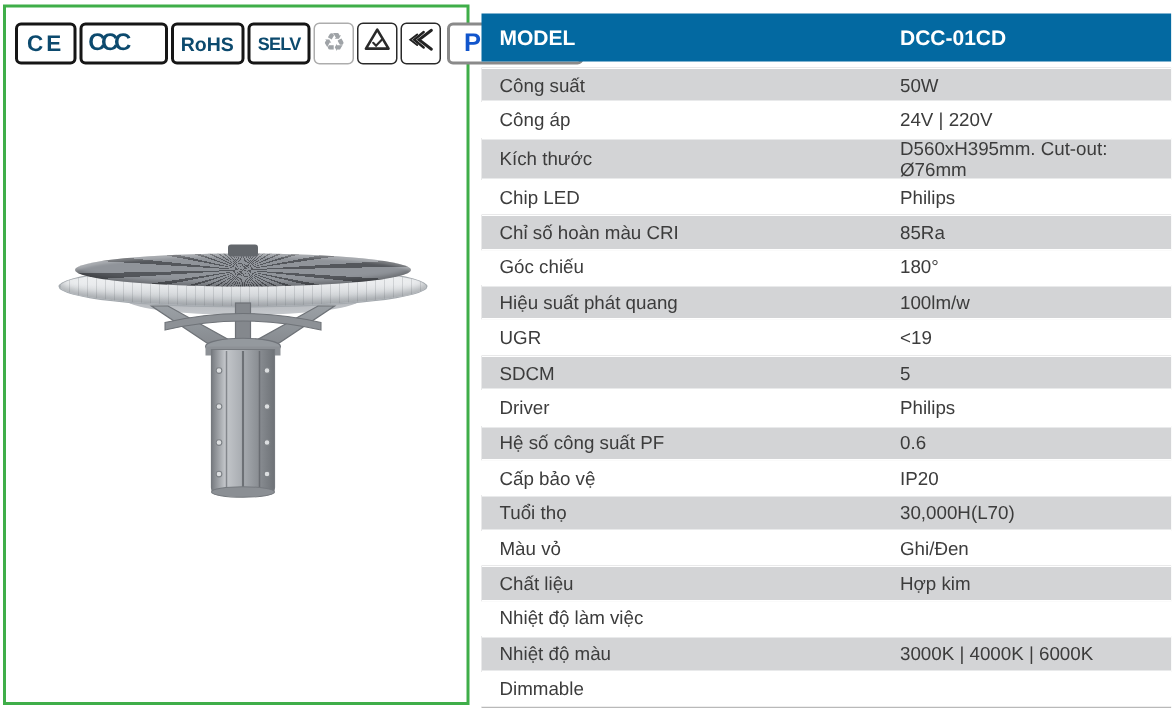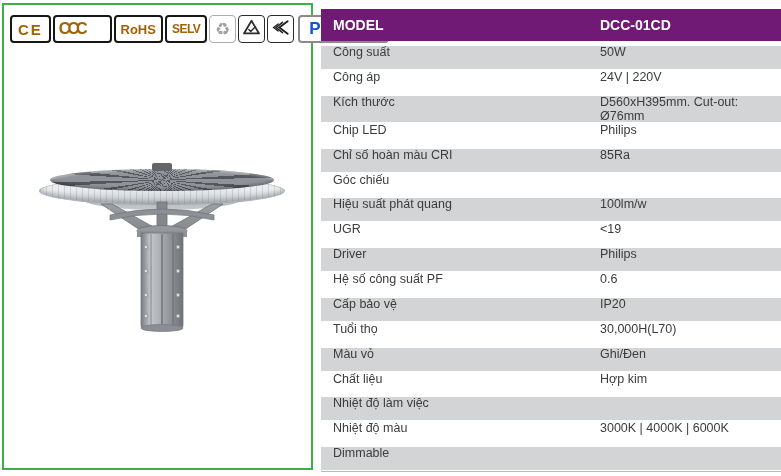--- a/index.html
+++ b/index.html
@@ -12,21 +12,21 @@
     position:absolute;left:2px;top:3px;width:311px;height:467px;
     border:2px solid #3fae49;box-sizing:border-box;background:#fff;
   }
   .cert-strip{
     position:absolute;left:6px;top:9px;right:5px;height:30px;
     display:flex;align-items:center;gap:2px;
   }
   .badge{
     height:28px;border:2px solid #161616;border-radius:4px;background:#fff;
     display:flex;align-items:center;justify-content:center;box-sizing:border-box;
-    font-weight:bold;color:#a16207;padding:0 5px;flex:0 0 auto;
+    font-weight:bold;color:#0c4a6e;padding:0 5px;flex:0 0 auto;
   }
   .badge-ce{font-size:15px;letter-spacing:2px;font-weight:600;padding:0 6px;}
   .badge-ccc{font-size:16px;letter-spacing:-3px;padding:0 25px 0 4px;}
   .badge-rohs{font-size:13px;}
   .badge-selv{font-size:12px;letter-spacing:-.5px;}
   .icon-badge{width:27px;padding:0;}
   .badge-recycle{border:1px solid #adadad;color:#9fa3a7;font-weight:normal;font-size:17px;}
   .badge-tri,.badge-arrows{border-width:1.5px;border-color:#2a2a2a;}
   .badge-philips{
     border:2px solid #8a8a8a;color:#1155cc;font-size:17px;font-weight:800;
@@ -54,31 +54,31 @@
     z-index:1;
   }
   .product .underside{
     position:absolute;left:70px;top:68px;width:158px;height:22px;border-radius:50%;
     background:linear-gradient(180deg,#9ea2a7,#c6c9cd);z-index:0;
   }
   .product svg.support{position:absolute;left:0;top:0;z-index:4;}
   
   .spec-table{position:absolute;left:321px;top:0;width:460px;height:476px;}
   .spec-header{
-    position:absolute;top:9px;left:0;right:0;height:32px;background:#701a75;
+    position:absolute;top:9px;left:0;right:0;height:32px;background:#0369a1;
     display:flex;align-items:center;color:#fff;font-weight:bold;font-size:14px;
   }
   .col-label{width:279px;padding-left:12px;box-sizing:border-box;flex:0 0 auto;}
   .col-value{flex:1;padding-right:20px;}
   .spec-rows{
     position:absolute;top:45px;left:0;right:0;height:426px;
     display:flex;flex-direction:column;border-bottom:1px solid #b9b9b9;
     box-sizing:content-box;font-size:12.5px;color:#3c3c3c;
   }
-  .spec-row{flex:1;display:flex;background:#fff;}
+  .spec-row{flex:1;display:flex;align-items:center;background:#fff;}
   .spec-row:nth-child(odd){
     background:#d3d4d6;
     box-shadow:inset 0 1px 0 #fff, inset 0 -1px 0 #fff;
   }
 </style>
 </head>
 <body>
 
 <div id="screen">
 
@@ -195,30 +195,35 @@
       <div class="spec-row">
         <div class="col-label">Chip LED</div>
         <div class="col-value">Philips</div>
       </div>
       <div class="spec-row">
         <div class="col-label">Chỉ số hoàn màu CRI</div>
         <div class="col-value">85Ra</div>
       </div>
       <div class="spec-row">
         <div class="col-label">Góc chiếu</div>
+        <div class="col-value">180°</div>
       </div>
       <div class="spec-row">
         <div class="col-label">Hiệu suất phát quang</div>
         <div class="col-value">100lm/w</div>
       </div>
       <div class="spec-row">
         <div class="col-label">UGR</div>
         <div class="col-value">&lt;19</div>
       </div>
       <div class="spec-row">
+        <div class="col-label">SDCM</div>
+        <div class="col-value">5</div>
+      </div>
+      <div class="spec-row">
         <div class="col-label">Driver</div>
         <div class="col-value">Philips</div>
       </div>
       <div class="spec-row">
         <div class="col-label">Hệ số công suất PF</div>
         <div class="col-value">0.6</div>
       </div>
       <div class="spec-row">
         <div class="col-label">Cấp bảo vệ</div>
         <div class="col-value">IP20</div>

